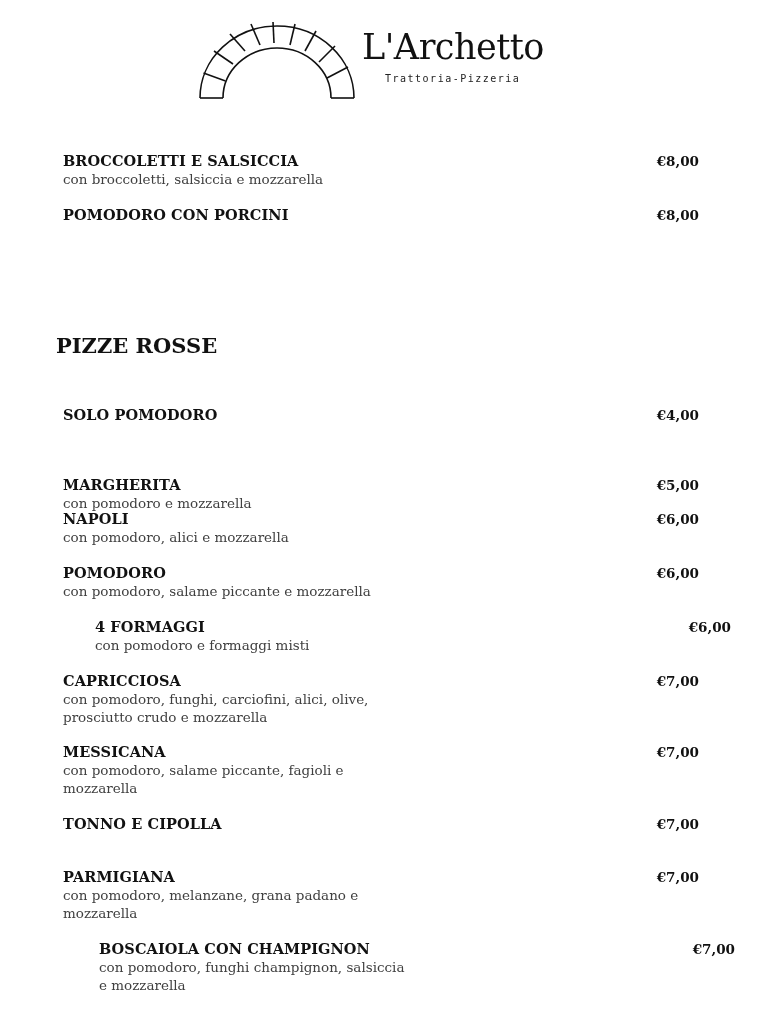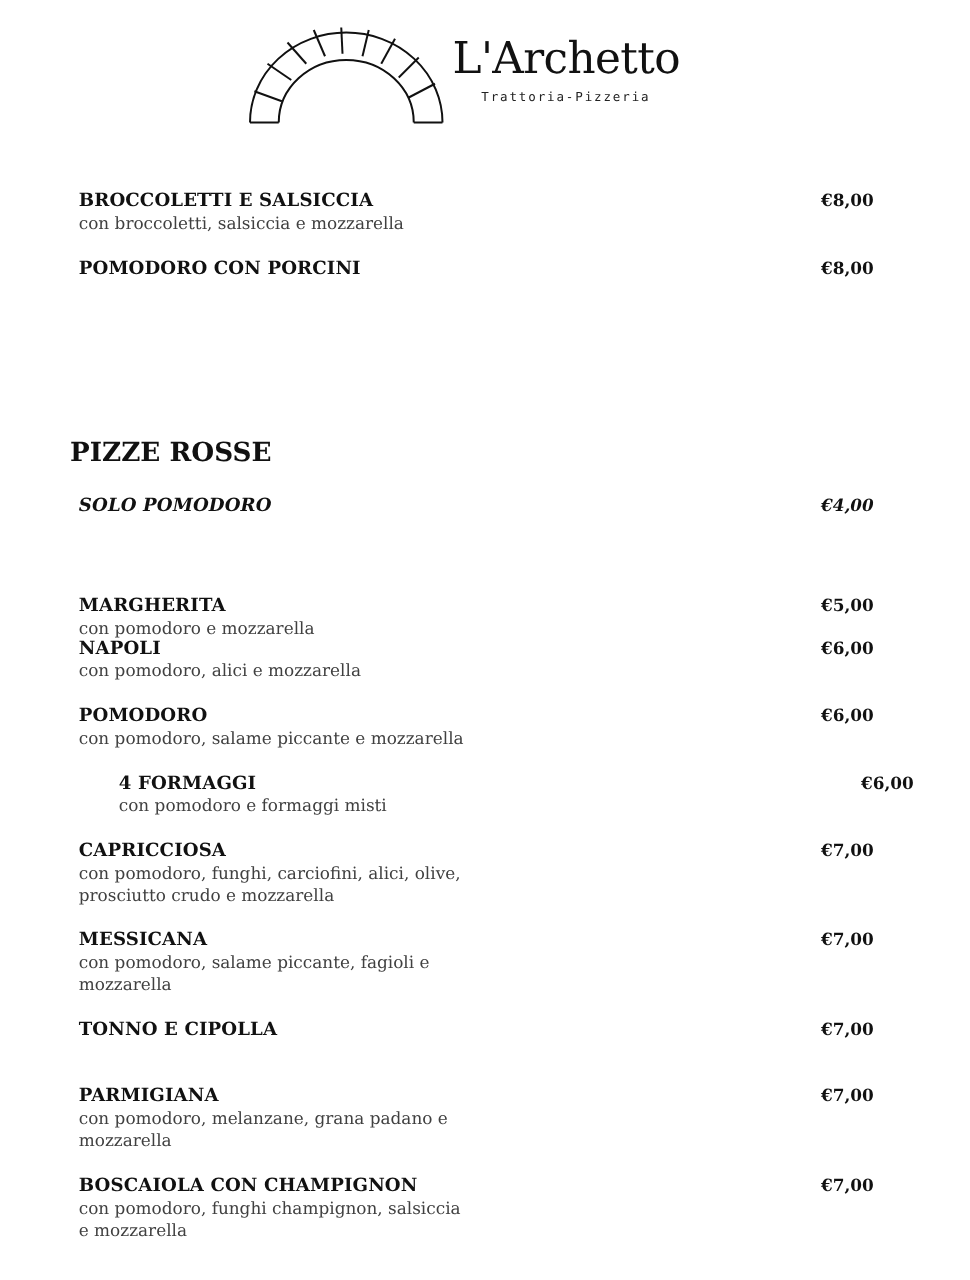--- a/index.html
+++ b/index.html
@@ -86,21 +86,20 @@
     .section-title {
       position: absolute;
       left: 56px;
       top: 333px;
       font-family: "DejaVu Serif", "Liberation Serif", serif;
       font-weight: bold;
       font-size: 21px;
       line-height: 26px;
       color: #111;
       white-space: nowrap;
-      margin-top: 16px;
     }
   </style>
 </head>
 <body>
 
 <div class="header">
   <svg class="arch-logo" viewBox="0 0 165 85" xmlns="http://www.w3.org/2000/svg">
     <g fill="none" stroke="#111" stroke-width="1.6">
 
       <path d="M 5 80 A 77 72 0 0 1 159 80"></path>
@@ -131,21 +130,21 @@
   <div class="item-price">€8,00</div>
 </div>
 
 <div class="item" style="top:206px;">
   <div class="item-name">POMODORO CON PORCINI</div>
   <div class="item-price">€8,00</div>
 </div>
 
 <div class="section-title">PIZZE ROSSE</div>
 
-<div class="item" style="top:396px;font-style:italic;">
+<div class="item" style="top:406px;">
   <div class="item-name">SOLO POMODORO</div>
   <div class="item-price">€4,00</div>
 </div>
 
 <div class="item" style="top:456px;margin-top:20px;">
   <div class="item-name">MARGHERITA</div>
   <div class="item-desc">con pomodoro e mozzarella</div>
   <div class="item-price">€5,00</div>
 </div>
 
@@ -186,18 +185,18 @@
   <div class="item-price">€7,00</div>
 </div>
 
 <div class="item" style="top:868px;">
   <div class="item-name">PARMIGIANA</div>
   <div class="item-desc">con pomodoro, melanzane, grana padano e
 mozzarella</div>
   <div class="item-price">€7,00</div>
 </div>
 
-<div class="item" style="top:940px;">
+<div class="item" style="top:940px;margin-left:36px;">
   <div class="item-name">BOSCAIOLA CON CHAMPIGNON</div>
   <div class="item-desc">con pomodoro, funghi champignon, salsiccia
 e mozzarella</div>
   <div class="item-price">€7,00</div>
 </div>
 
 </body></html>

